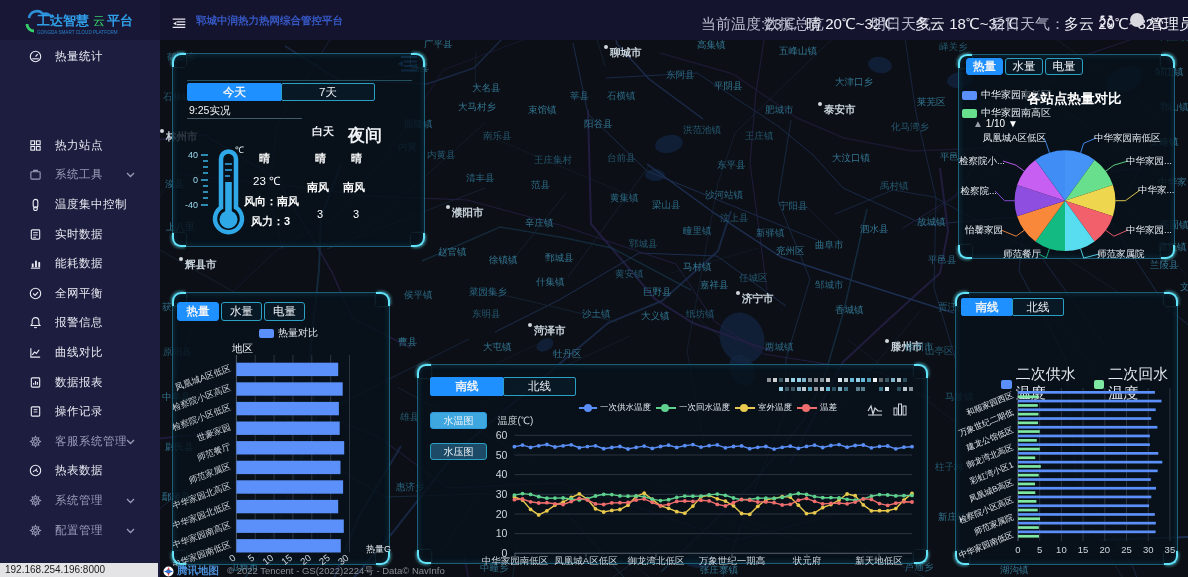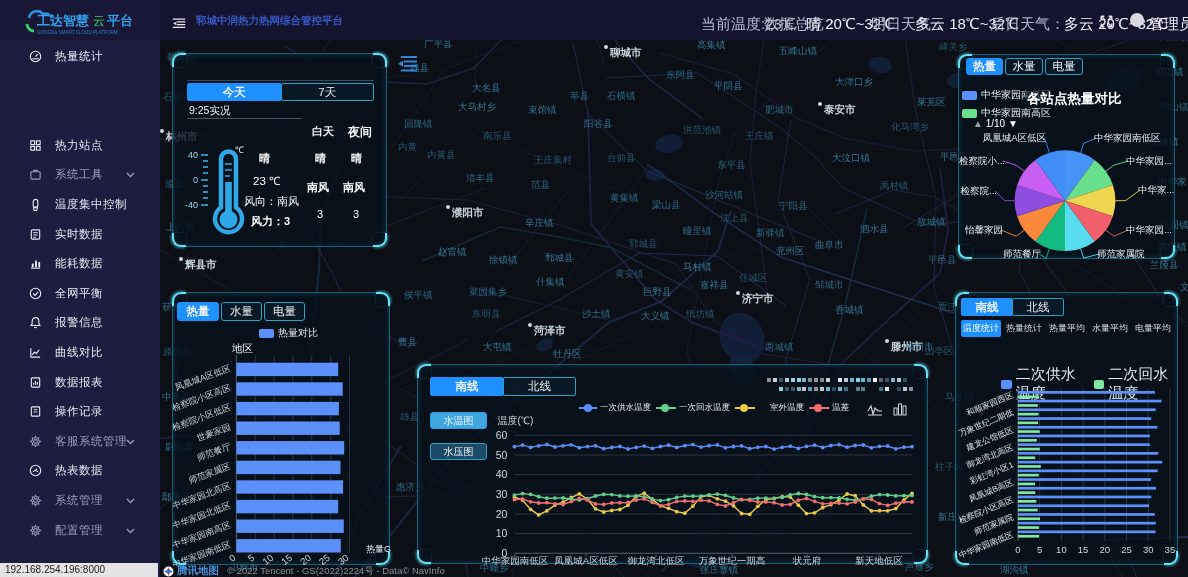--- a/index.html
+++ b/index.html
@@ -394,48 +394,48 @@
         <svg width="13" height="13" viewBox="0 0 14 14">
           <circle cx="7" cy="7" r="2" fill="none" stroke="#9a9cb8" stroke-width="1.2"></circle>
           <path d="M7,1.5 L8,3.5 L10.5,3 L10,5.5 L12.5,7 L10,8.5 L10.5,11 L8,10.5 L7,12.5 L6,10.5 L3.5,11 L4,8.5 L1.5,7 L4,5.5 L3.5,3 L6,3.5 Z" fill="none" stroke="#9a9cb8" stroke-width="1.1"></path>
         </svg>
         <span class="mt">配置管理</span>
         <svg class="arr2" width="9" height="6" viewBox="0 0 9 6" style="position:absolute;right:12px;top:9px">
           <path d="M1,1 L4.5,4.5 L8,1" fill="none" stroke="#9a9cb8" stroke-width="1.3"></path>
         </svg>
       </div>
     </div>
-<div class="panel" id="p-weather" style="left:172px;top:53px;width:215px;height:194px">
+<div class="panel" id="p-weather" style="left:172px;top:53px;width:253px;height:194px">
 <div class="corn tl"></div>
       <div class="corn tr"></div>
       <div class="corn bl"></div>
       <div class="corn br"></div>
 <div style="position:absolute;left:14px;right:12px;top:26px;border-top:1px solid rgba(90,200,230,0.35)"></div>
 <div class="tabs join" style="left:14px;top:29px;right:12px">
  <div class="tab on" style="width:95px;height:18px">今天</div>
         <div class="tab" style="width:94px;height:18px">7天</div>
 </div>
 <div style="position:absolute;left:16px;top:50px;font-size:10.5px;color:#f0f2f5">9:25实况</div>
 <div style="position:absolute;left:14px;top:64px;width:115px;border-top:1px solid rgba(150,200,220,0.4)"></div>
 <div style="position:absolute;left:139px;top:70px;font-size:11px;color:#f0f2f5;font-weight:bold">白天</div>
-<div style="position:absolute;left:175px;top:70px;font-size:12px;color:#f0f2f5;font-weight:bold">夜间</div>
+<div style="position:absolute;left:175px;top:70px;font-size:17px;color:#f0f2f5;font-weight:bold">夜间</div>
 <svg style="position:absolute;left:10px;top:88px" width="80" height="100" viewBox="0 0 80 100">
 <text x="52" y="11" font-size="9" fill="#e8f4fa">℃</text>
 <text x="15" y="16" font-size="9" fill="#9adcf0" text-anchor="end">40</text>
 <text x="15" y="41" font-size="9" fill="#9adcf0" text-anchor="end">0</text>
 <text x="15" y="66" font-size="9" fill="#9adcf0" text-anchor="end">-40</text>
 <path d="M18,13 h7 M20,19 h5 M20,25 h5 M20,31 h5 M18,38 h7 M20,44 h5 M20,50 h5 M20,56 h5 M18,63 h7" stroke="#3ab4e8" stroke-width="1.5"></path>
 <path d="M38,17 a7.5,7.5 0 0 1 15,0 V65.5 a13.5,13.5 0 1 1 -15,0 Z" fill="none" stroke="#2fa8e8" stroke-width="4.5"></path>
 <circle cx="45.5" cy="77.5" r="9" fill="#2fa8e8"></circle>
 <rect x="42.2" y="40" width="6.6" height="34" fill="#2fa8e8"></rect>
 <path d="M42,22 h7 M42,28 h7 M42,34 h5" stroke="#2fa8e8" stroke-width="1.6"></path>
 </svg>
 <div style="position:absolute;left:86px;top:97px;font-size:11px;color:#fff;font-weight:bold">晴</div>
 <div style="position:absolute;left:80px;top:119px;font-size:11.5px;color:#fff">23 ℃</div>
-<div style="position:absolute;left:71px;top:140px;font-size:11px;color:#fff;font-weight:normal">风向：南风</div>
+<div style="position:absolute;left:71px;top:140px;font-size:11px;color:#fff;font-weight:bold">风向：南风</div>
 <div style="position:absolute;left:78px;top:160px;font-size:11px;color:#fff;font-weight:bold">风力：3</div>
 <div style="position:absolute;left:142px;top:97px;font-size:11px;color:#fff;font-weight:bold">晴</div>
 <div style="position:absolute;left:178px;top:97px;font-size:11px;color:#fff;font-weight:bold">晴</div>
 <div style="position:absolute;left:134px;top:126px;font-size:11px;color:#fff;font-weight:bold">南风</div>
 <div style="position:absolute;left:170px;top:126px;font-size:11px;color:#fff;font-weight:bold">南风</div>
 <div style="position:absolute;left:144px;top:154px;font-size:11px;color:#fff">3</div>
 <div style="position:absolute;left:180px;top:154px;font-size:11px;color:#fff">3</div>
 </div>
 <div class="panel" id="p-barleft" style="left:172px;top:292px;width:218px;height:273px">
 <div class="corn tl"></div>
@@ -596,21 +596,21 @@
         <span style="margin-left:3px">一次供水温度</span>
 <svg width="20" height="10" viewBox="0 0 20 10" style="margin-left:5px">
           <line x1="0" y1="5" x2="20" y2="5" stroke="#5fd08d" stroke-width="2"></line>
           <circle cx="9" cy="5" r="4" fill="#5fd08d"></circle>
         </svg>
         <span style="margin-left:3px">一次回水温度</span>
 <svg width="20" height="10" viewBox="0 0 20 10" style="margin-left:5px">
           <line x1="0" y1="5" x2="20" y2="5" stroke="#e8c84d" stroke-width="2"></line>
           <circle cx="9" cy="5" r="4" fill="#e8c84d"></circle>
         </svg>
-        <span style="margin-left:15px">室外温度</span>
+        <span style="margin-left:3px">室外温度</span>
 <svg width="20" height="10" viewBox="0 0 20 10" style="margin-left:5px">
           <line x1="0" y1="5" x2="20" y2="5" stroke="#ef6d6d" stroke-width="2"></line>
           <circle cx="9" cy="5" r="4" fill="#ef6d6d"></circle>
         </svg>
         <span style="margin-left:3px">温差</span>
 </div>
 <svg style="position:absolute;left:448px;top:36px" width="44" height="16" viewBox="0 0 44 16">
         <path d="M2,10 l3,-5 l2,8 l2,-6 l3,3 h4" fill="none" stroke="#cfd6dd" stroke-width="1.2"></path>
         <path d="M2,14 h14" stroke="#cfd6dd"></path>
         <rect x="28" y="7" width="3" height="7" fill="none" stroke="#cfd6dd"></rect>
@@ -856,27 +856,20 @@
 </div>
 <div class="panel" id="p-barright" style="left:955px;top:292px;width:223px;height:273px">
 <div class="corn tl"></div>
       <div class="corn tr"></div>
       <div class="corn bl"></div>
       <div class="corn br"></div>
 <div class="tabs join" style="left:5px;top:5px">
  <div class="tab on" style="width:52px;height:18px">南线</div>
         <div class="tab" style="width:52px;height:18px">北线</div>
 </div>
-<div class="stabs" style="left:5px;top:27px">
- <div class="stab on">温度统计</div>
-        <div class="stab">热量统计</div>
-        <div class="stab">热量平均</div>
-        <div class="stab">水量平均</div>
-        <div class="stab">电量平均</div>
-</div>
 <div class="leg" style="position:absolute;left:45px;top:72px;font-size:15px"><span class="sw" style="background:#5b8ff9;width:14px"></span>二次供水温度<span class="sw" style="background:#7ee8a2;margin-left:9px;width:14px"></span>二次回水温度</div>
 <svg style="position:absolute;left:0;top:0" width="223" height="273">
         <line x1="62.0" y1="95" x2="62.0" y2="248" stroke="#2a3340" stroke-width="1"></line>
         <line x1="83.7" y1="95" x2="83.7" y2="248" stroke="#2a3340" stroke-width="1"></line>
         <line x1="105.4" y1="95" x2="105.4" y2="248" stroke="#2a3340" stroke-width="1"></line>
         <line x1="127.1" y1="95" x2="127.1" y2="248" stroke="#2a3340" stroke-width="1"></line>
         <line x1="148.8" y1="95" x2="148.8" y2="248" stroke="#2a3340" stroke-width="1"></line>
         <line x1="170.5" y1="95" x2="170.5" y2="248" stroke="#2a3340" stroke-width="1"></line>
         <line x1="192.2" y1="95" x2="192.2" y2="248" stroke="#2a3340" stroke-width="1"></line>
         <line x1="213.9" y1="95" x2="213.9" y2="248" stroke="#2a3340" stroke-width="1"></line>

